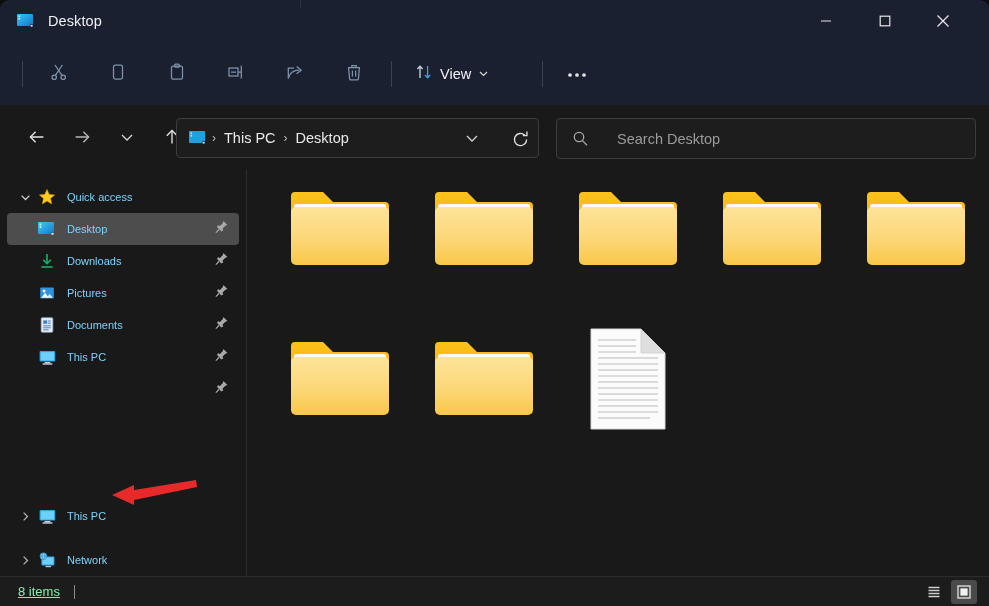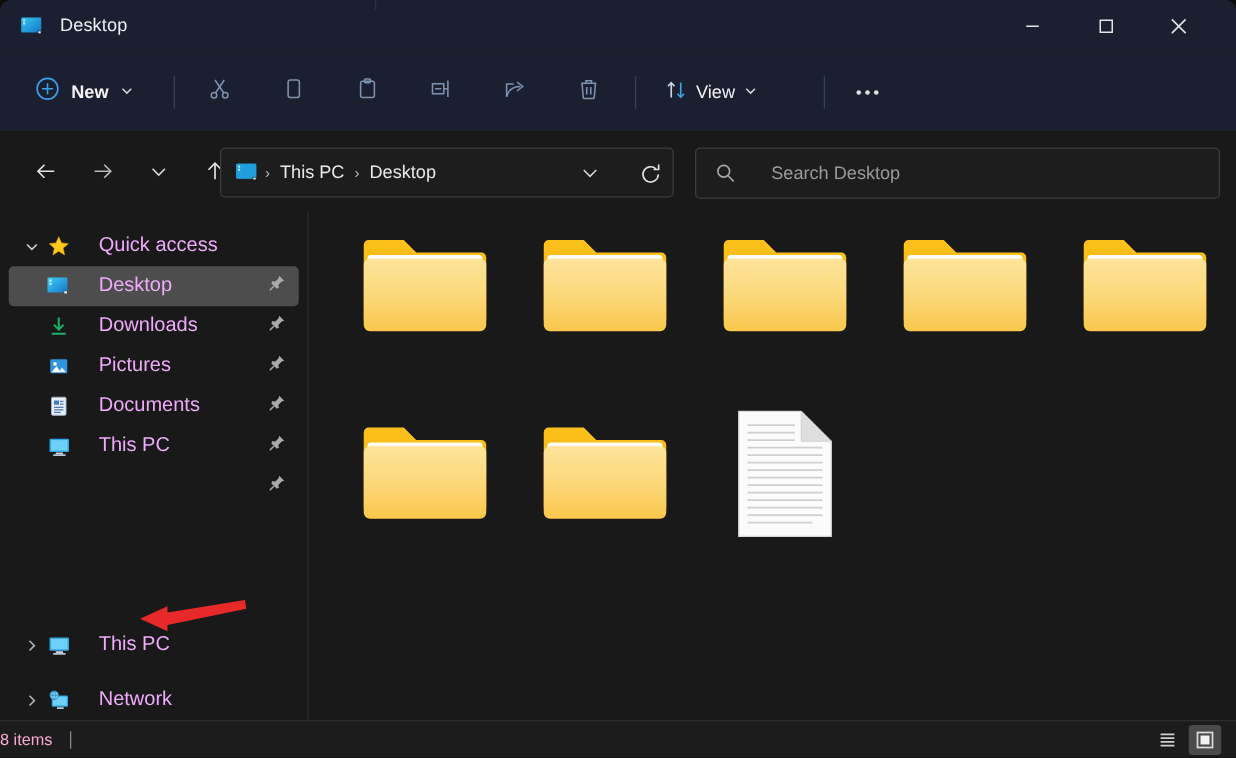--- a/index.html
+++ b/index.html
@@ -88,21 +88,21 @@
     background: #191919;
     border-right: 1px solid #2c2c2c;
   }
   .navrow {
     position: relative; height: 32px; display: flex; align-items: center;
     margin: 0 7px; border-radius: 4px; padding-left: 8px;
   }
   .navrow.sel { background: #4d4d4d; }
   .navrow .exp { width: 20px; display: flex; align-items: center; justify-content: center; }
   .navrow .ico { width: 24px; display:flex; align-items:center; justify-content:center; }
-  .navrow .lbl { color: #f0abfc; font-size: 16px; margin-left: 20px; white-space: nowrap; }
+  .navrow .lbl { color: #7dd3fc; font-size: 11px; margin-left: 8px; white-space: nowrap; }
   .navrow .pin { position: absolute; right: 10px; top: 50%; transform: translateY(-50%); }
   .indent { padding-left: 28px; }
 
   
   .content {
     position: absolute; left: 248px; top: 170px; width: 741px; height: 406px;
     background: #191919;
   }
   .grid { position: absolute; left: 32px; top: 14px; }
   .cell {
@@ -110,21 +110,21 @@
     display: flex; align-items: flex-start; justify-content: center;
     border-radius: 4px;
   }
 
   
   .statusbar {
     position: absolute; left: 0; bottom: 0; width: 989px; height: 30px;
     background: #1c1c1c; border-top: 1px solid #2c2c2c;
     display: flex; align-items: center;
   }
-  .status-text { color: #f9a8d4; font-size: 13px; margin-left: 0; }
+  .status-text { color: #86efac; font-size: 13px; margin-left: 18px; text-decoration: underline; }
   .status-sep { width: 1px; height: 14px; background: #8a8a8a; margin-left: 14px; }
   .viewbtns { position: absolute; right: 12px; top: 3px; display: flex; gap: 4px; }
   .vbtn { width: 26px; height: 24px; display:flex; align-items:center; justify-content:center; border-radius:3px; }
   .vbtn.active { background: #4a4a4a; }
 
   .arrow { position: absolute; left: 100px; top: 470px; pointer-events: none; }
 </style>
 </head>
 <body>
 
@@ -163,35 +163,20 @@
     <div class="winctl wc-close">
       <svg width="14" height="14" viewBox="0 0 14 14">
         <line x1="1.5" y1="1.5" x2="12.5" y2="12.5" stroke="#e6e6e6" stroke-width="1.3"></line>
         <line x1="12.5" y1="1.5" x2="1.5" y2="12.5" stroke="#e6e6e6" stroke-width="1.3"></line>
       </svg>
     </div>
   </div>
 
   <div class="cmdbar">
 
-    <div class="newbtn">
-      <span>
-        <svg width="20" height="20" viewBox="0 0 20 20">
-          <circle cx="10" cy="10" r="8.3" fill="none" stroke="#3aa0e8" stroke-width="1.3"></circle>
-          <line x1="10" y1="5.6" x2="10" y2="14.4" stroke="#3aa0e8" stroke-width="1.3"></line>
-          <line x1="5.6" y1="10" x2="14.4" y2="10" stroke="#3aa0e8" stroke-width="1.3"></line>
-        </svg>
-      </span>
-      <span class="lbl">New</span>
-      <span class="chev">
-        <svg width="11" height="11" viewBox="0 0 11 11">
-            <polyline points="2,4 5.5,7.5 9,4" fill="none" stroke="#d8d8d8" stroke-width="1.2"></polyline>
-          </svg>
-      </span>
-    </div>
 
     <div style="width:22px"></div>
     <div class="vsep"></div>
     <div style="width:16px"></div>
 
     <div class="tool">
       <span>
         <svg width="20" height="20" viewBox="0 0 20 20" fill="none" stroke="#7d93ad" stroke-width="1.25">
           <circle cx="5.2" cy="15.2" r="2.2"></circle>
             <circle cx="14.2" cy="15.2" r="2.2"></circle>

